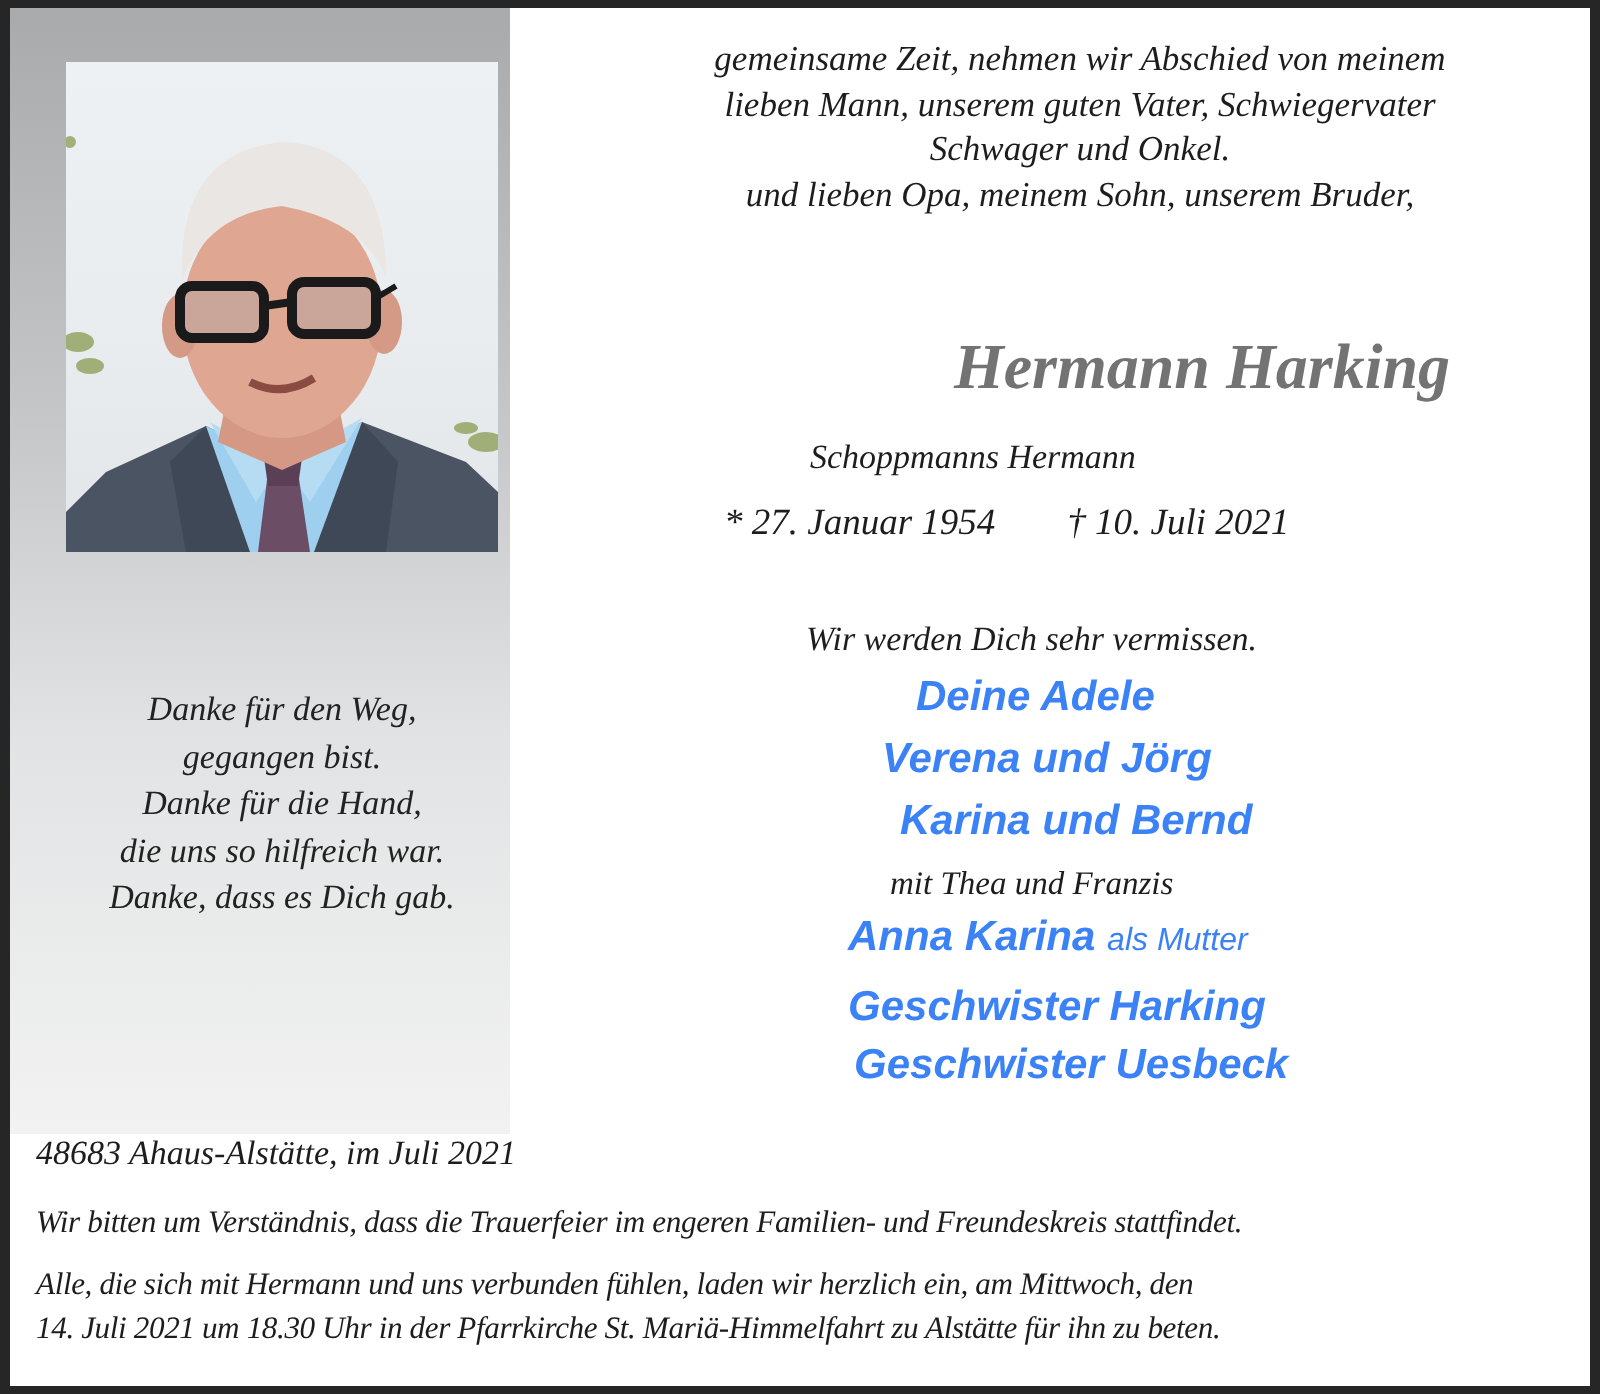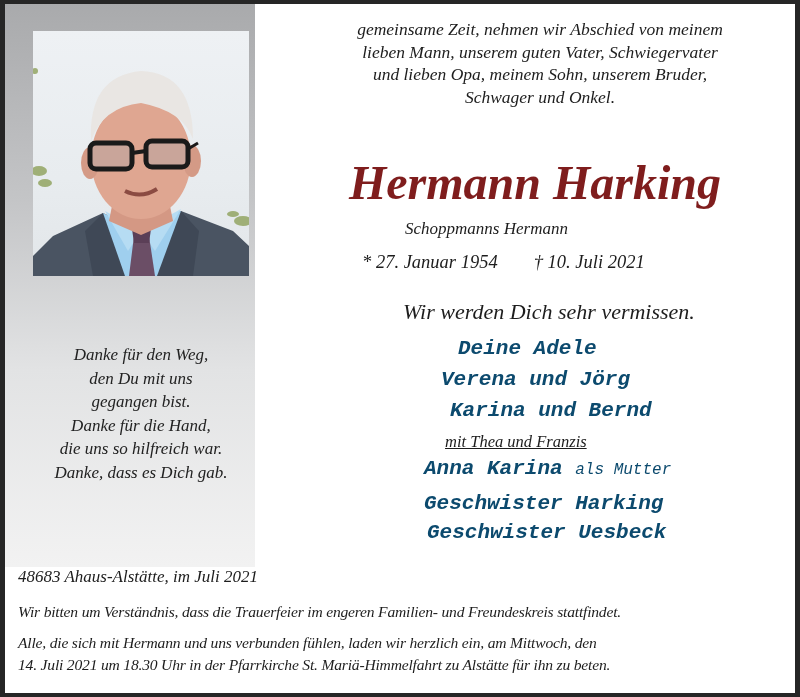--- a/index.html
+++ b/index.html
@@ -28,44 +28,44 @@
       color: #222;
     }
     .poem div { white-space: nowrap; }
     .intro {
       position: absolute; left: 290px; top: 14px; width: 490px;
       text-align: center; font-style: italic; font-size: 17.5px; line-height: 22.5px;
       font-family: "Liberation Serif", serif;
     }
     .intro div { white-space: nowrap; }
     .name {
-      position: absolute; left: 340px; top: 157px; width: 380px; text-align: center;
+      position: absolute; left: 340px; top: 157px; width: 380px; text-align: right;
       font-family: "Liberation Serif", serif; font-style: italic; font-weight: bold;
-      font-size: 48px; line-height: 44px; color: #7f1d1d; white-space: nowrap;
+      font-size: 32px; line-height: 44px; color: #737373; white-space: nowrap;
     }
     .nickname {
       position: absolute; left: 400px; top: 215px;
       font-family: "Liberation Serif", serif; font-style: italic; font-size: 17px; white-space: nowrap;
     }
     .dates {
       position: absolute; left: 357px; top: 248px; font-family: "Liberation Serif", serif;
       font-style: italic; font-size: 18.5px; white-space: nowrap;
     }
     .dates .died { margin-left: 36px; }
     .miss {
-      position: absolute; left: 398px; top: 295px; font-family: "Liberation Serif", serif;
-      font-style: italic; font-size: 22px; white-space: nowrap;
+      position: absolute; left: 398px; top: 306px; font-family: "Liberation Serif", serif;
+      font-style: italic; font-size: 17px; white-space: nowrap;
     }
     .sig {
-      position: absolute; font-family: Liberation Mono, monospace; font-style: italic;
-      font-weight: bold; font-size: 21px; white-space: nowrap; color: #0c4a6e;
+      position: absolute; font-family: Liberation Sans, sans-serif; font-style: italic;
+      font-weight: bold; font-size: 21px; white-space: nowrap; color: #3b82f6;
     }
     .sig-small {
       position: absolute; font-family: "Liberation Serif", serif; font-style: italic;
-      font-size: 16.5px; white-space: nowrap; text-decoration: underline;
+      font-size: 16.5px; white-space: nowrap;
     }
     .sig .aside { font-weight: normal; font-size: 16px; }
     .place {
       position: absolute; left: 13px; top: 563px; font-family: "Liberation Serif", serif;
       font-style: italic; font-size: 17px; white-space: nowrap;
     }
     .footer {
       position: absolute; left: 13px; font-family: "Liberation Serif", serif;
       font-style: italic; font-size: 15.6px; white-space: nowrap; letter-spacing: -0.2px;
     }
@@ -111,33 +111,32 @@
         <rect x="57" y="112" width="42" height="26" rx="6" fill="#c9a59a" stroke="#1a1a1a" stroke-width="5"></rect>
         <rect x="113" y="110" width="42" height="26" rx="6" fill="#c9a59a" stroke="#1a1a1a" stroke-width="5"></rect>
         <path d="M99 122 L113 120" stroke="#1a1a1a" stroke-width="4"></path>
         <path d="M155 118 L165 112" stroke="#1a1a1a" stroke-width="3"></path>
 
         <path d="M92 160 Q108 168 124 158" stroke="#8b4b42" stroke-width="4" fill="none"></path>
       </svg>
     </div>
     <div class="poem">
       <div>Danke für den Weg,</div>
-      <div>den Du mit uns</div>
       <div>gegangen bist.</div>
       <div>Danke für die Hand,</div>
       <div>die uns so hilfreich war.</div>
       <div>Danke, dass es Dich gab.</div>
     </div>
   </div>
 
   <div class="intro">
     <div>gemeinsame Zeit, nehmen wir Abschied von meinem</div>
     <div>lieben Mann, unserem guten Vater, Schwiegervater</div>
+    <div>Schwager und Onkel.</div>
     <div>und lieben Opa, meinem Sohn, unserem Bruder,</div>
-    <div>Schwager und Onkel.</div>
   </div>
 
   <div class="name">Hermann Harking</div>
   <div class="nickname">Schoppmanns Hermann</div>
   <div class="dates">
     <span>* 27. Januar 1954</span><span class="died">† 10. Juli 2021</span>
   </div>
   <div class="miss">Wir werden Dich sehr vermissen.</div>
 
   <div class="sig" style="left:453px; top:333px;">Deine Adele</div>

